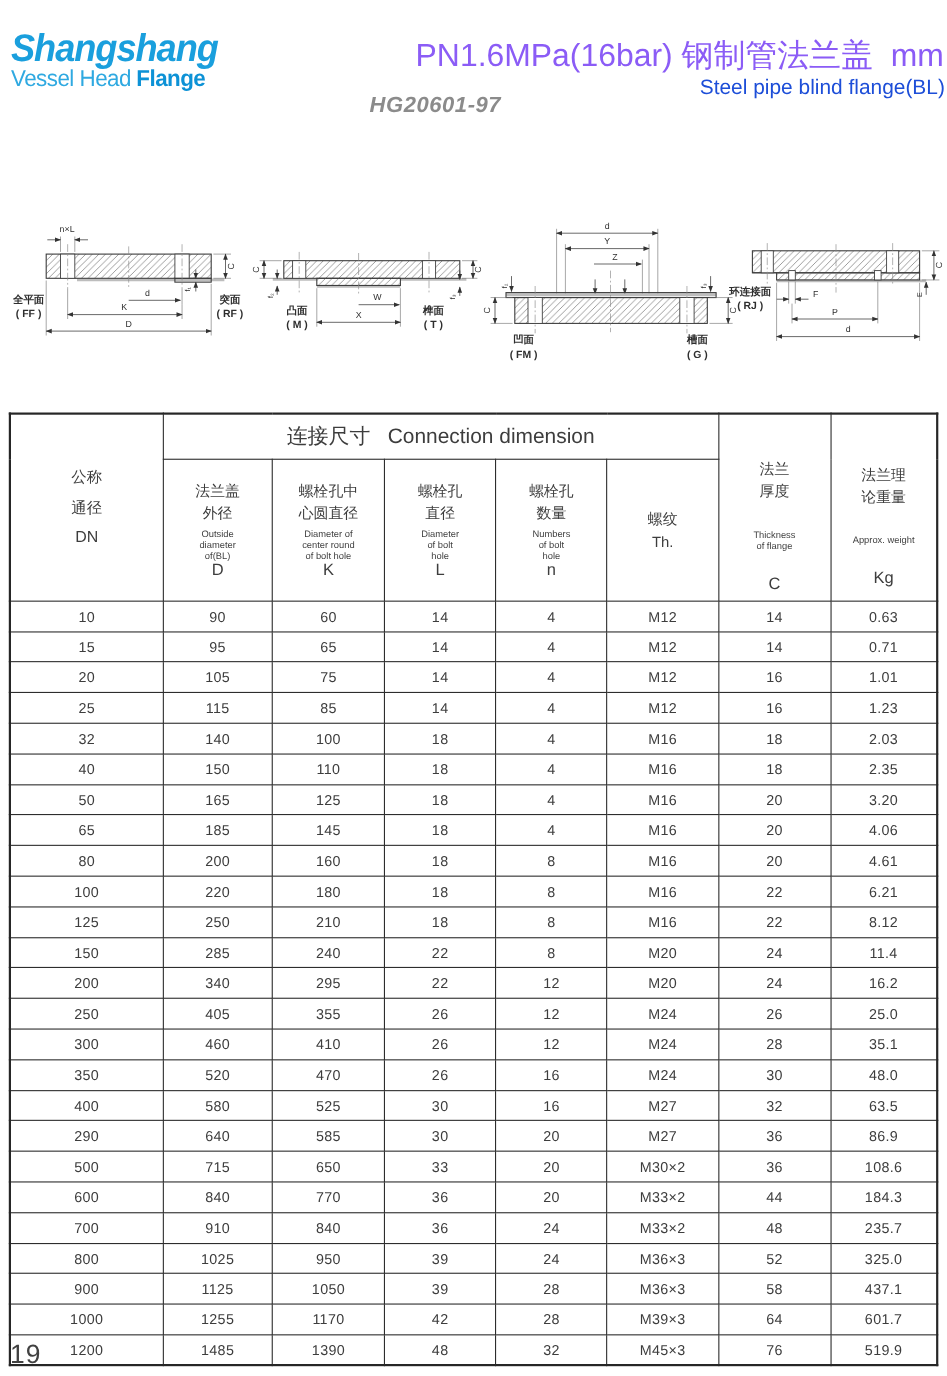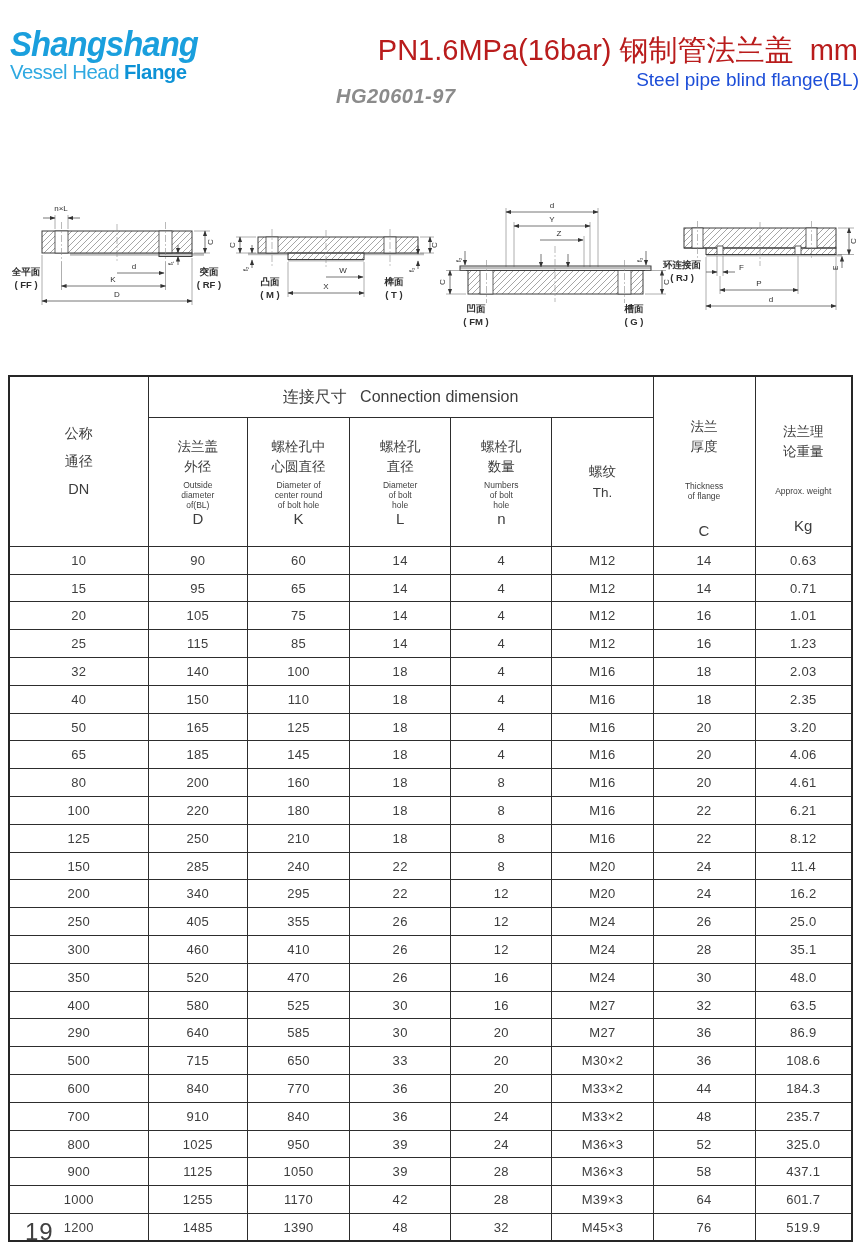--- a/index.html
+++ b/index.html
@@ -11,21 +11,21 @@
   
   .logo{position:absolute;left:10px;top:4px;width:210px;margin-top:22px;}
   .logo-brand{
     font-size:35px;font-weight:bold;font-style:italic;color:#1a9fdd;
     letter-spacing:-1px;transform:scaleX(.94);transform-origin:left;line-height:1.0;
   }
   .logo-sub{font-size:21px;line-height:1.08;letter-spacing:-.5px;transform:scaleX(.97);transform-origin:left;}
   .logo-sub .s1{color:#2fa9e1;}
   .logo-sub .s2{color:#0d92d6;font-weight:bold;margin-left:5px;}
   .page-title{
-    position:absolute;right:3px;top:31px;font-size:29px;color:#b91c1c;
+    position:absolute;right:3px;top:31px;font-size:29px;color:#8b5cf6;
     white-space:pre;letter-spacing:0;
   }
   .std-no{
     position:absolute;left:336px;top:70px;font-size:20px;color:#8b8b8b;
     font-weight:bold;font-style:italic;letter-spacing:.5px;margin-top:15px;
   }
   .subtitle-en{position:absolute;right:2px;top:69px;font-size:19px;color:#1d4ed8;}
   
   .drw{position:absolute;}
   .drw .oline{fill:none;stroke:#3d3d3d;stroke-width:1;}
@@ -43,38 +43,38 @@
   .spec-table{
     position:absolute;left:8px;top:375px;width:845px;
     border-collapse:collapse;table-layout:fixed;
     font-family:"Liberation Sans","DejaVu Sans",sans-serif;
   }
   .spec-table th,.spec-table td{
     border:1.5px solid #2d2d2d;padding:0;text-align:center;vertical-align:middle;
     color:#3d3d3d;font-weight:normal;
   }
   .spec-table{border:2.5px solid #262626;}
-  .spec-table thead .group{height:33px;font-size:16px;white-space:pre;}
+  .spec-table thead .group{height:33px;font-size:19px;white-space:pre;}
   .hcell{display:flex;flex-direction:column;align-items:center;height:100%;box-sizing:border-box;}
   .hcell .zh{font-size:13.5px;line-height:1.5;white-space:pre-line;}
   .hcell .en{font-size:8.5px;line-height:1.2;margin-top:2px;white-space:pre-line;color:#3f3f3f;}
   .hcell .code{font-size:15px;margin-top:auto;margin-bottom:7px;}
   .sub-h{height:106px;}
   .sub-h .hcell{padding-top:7px;}
   .full-h .hcell{padding-top:40px;gap:21px;}
   .dn-h .hcell{justify-content:center;padding-top:0;}
   .dn-h .zh{font-size:14px;line-height:2.0;}
   .dn-h .code{margin:0;font-size:14.5px;line-height:2.0;}
   .th-h .hcell{justify-content:center;padding-top:0;}
   .th-h .zh{line-height:1.6;}
   .th-h .code{margin:0;font-size:13.5px;line-height:1.6;}
   .spec-table tbody tr{height:27.8px;}
   .spec-table tbody td{font-size:13px;letter-spacing:.3px;}
   
-  .page-no{position:absolute;left:25px;top:1218px;font-size:24px;color:#414141;letter-spacing:1px;}
+  .page-no{position:absolute;left:9px;top:1218px;font-size:24px;color:#414141;letter-spacing:1px;}
 </style>
 </head>
 <body>
 
 <div class="logo">
   <div class="logo-brand">Shangshang</div>
   <div class="logo-sub"><span class="s1">Vessel Head</span><span class="s2">Flange</span></div>
 </div>
 <div class="page-title">PN1.6MPa(16bar) 钢制管法兰盖  mm</div>
 <div class="std-no">HG20601-97</div>

